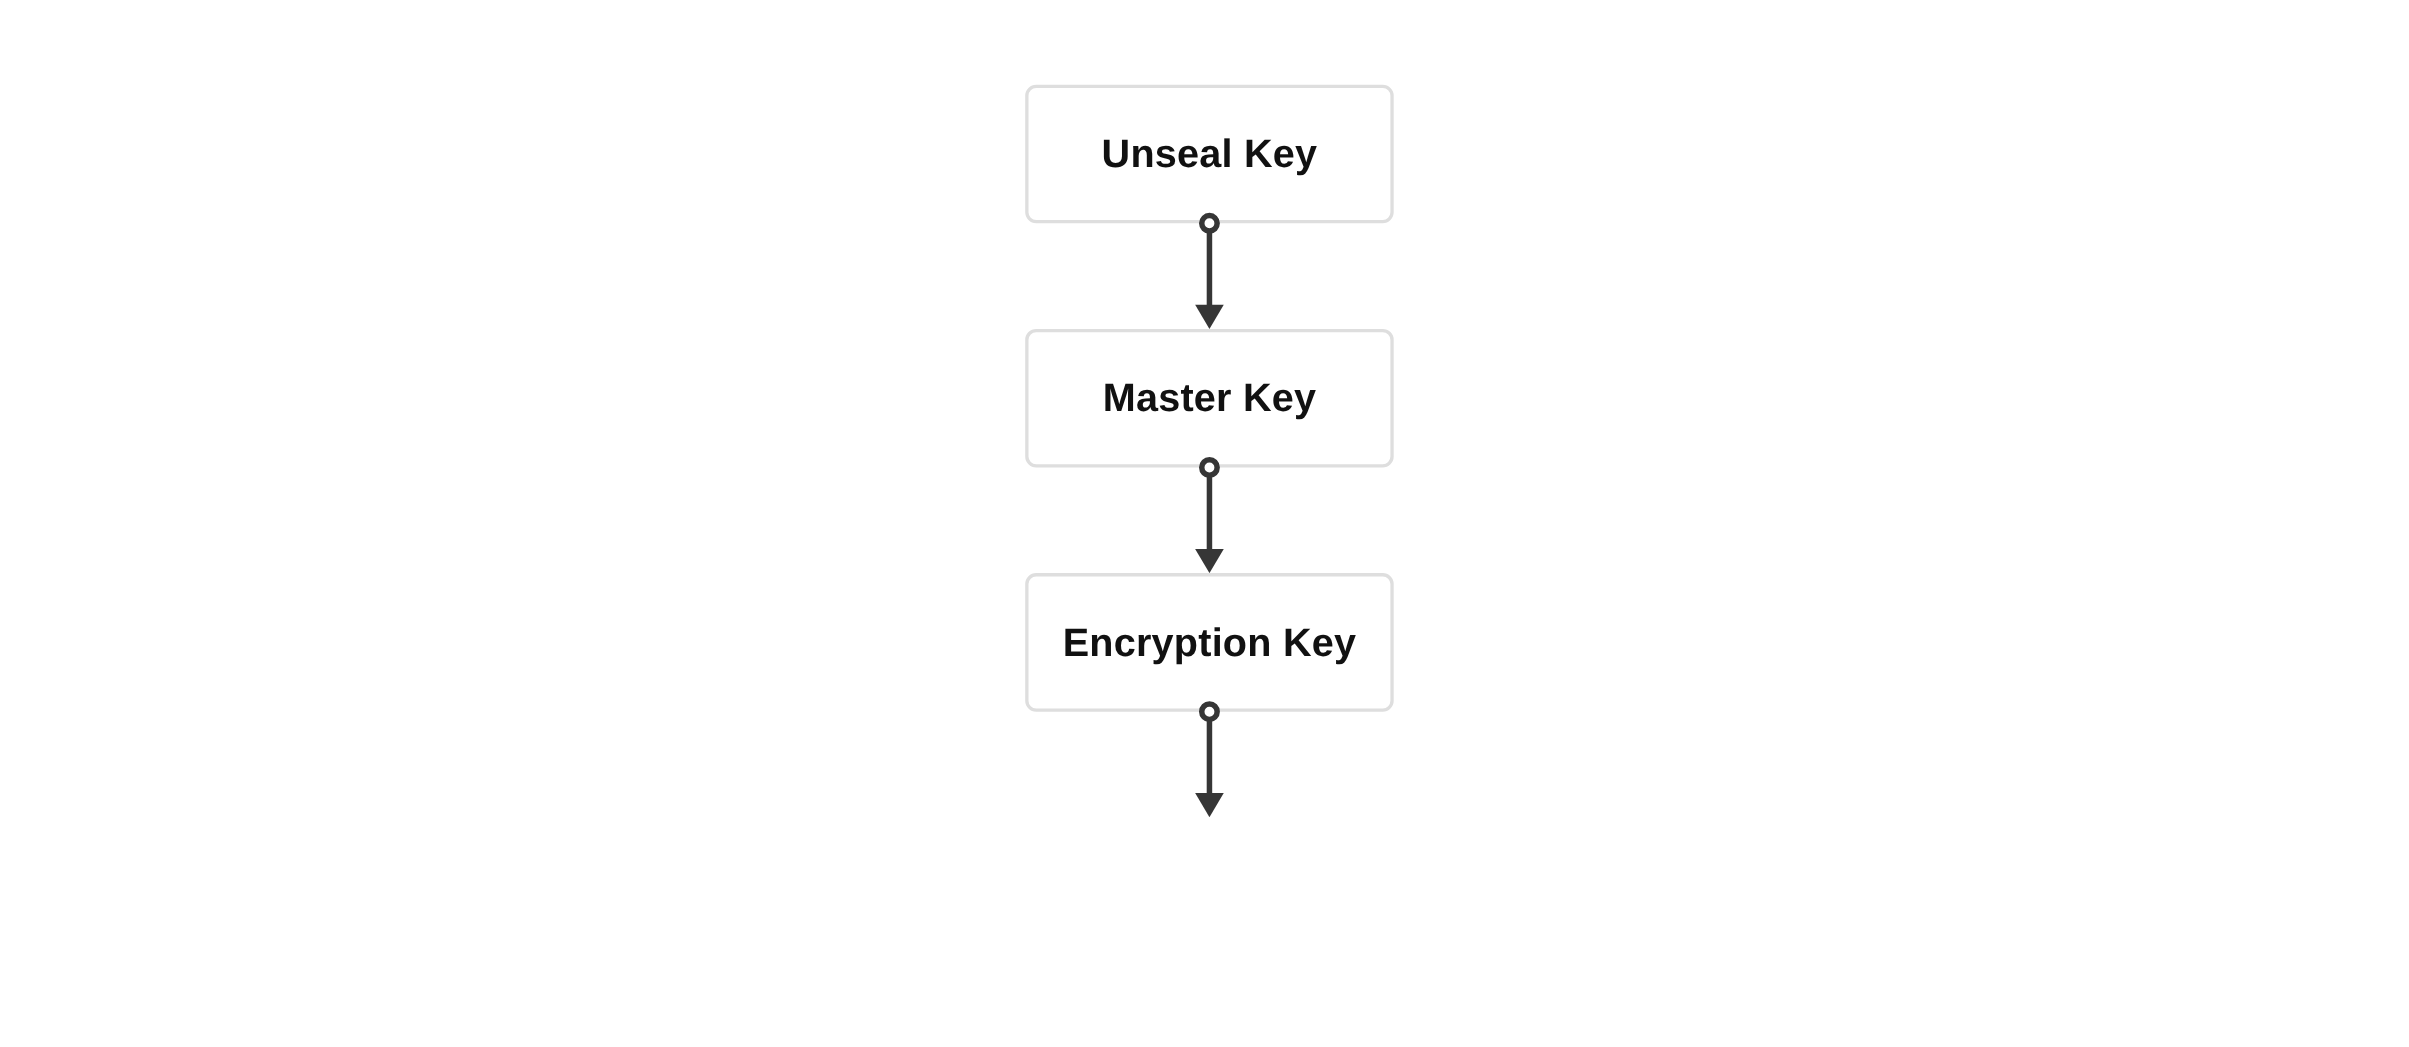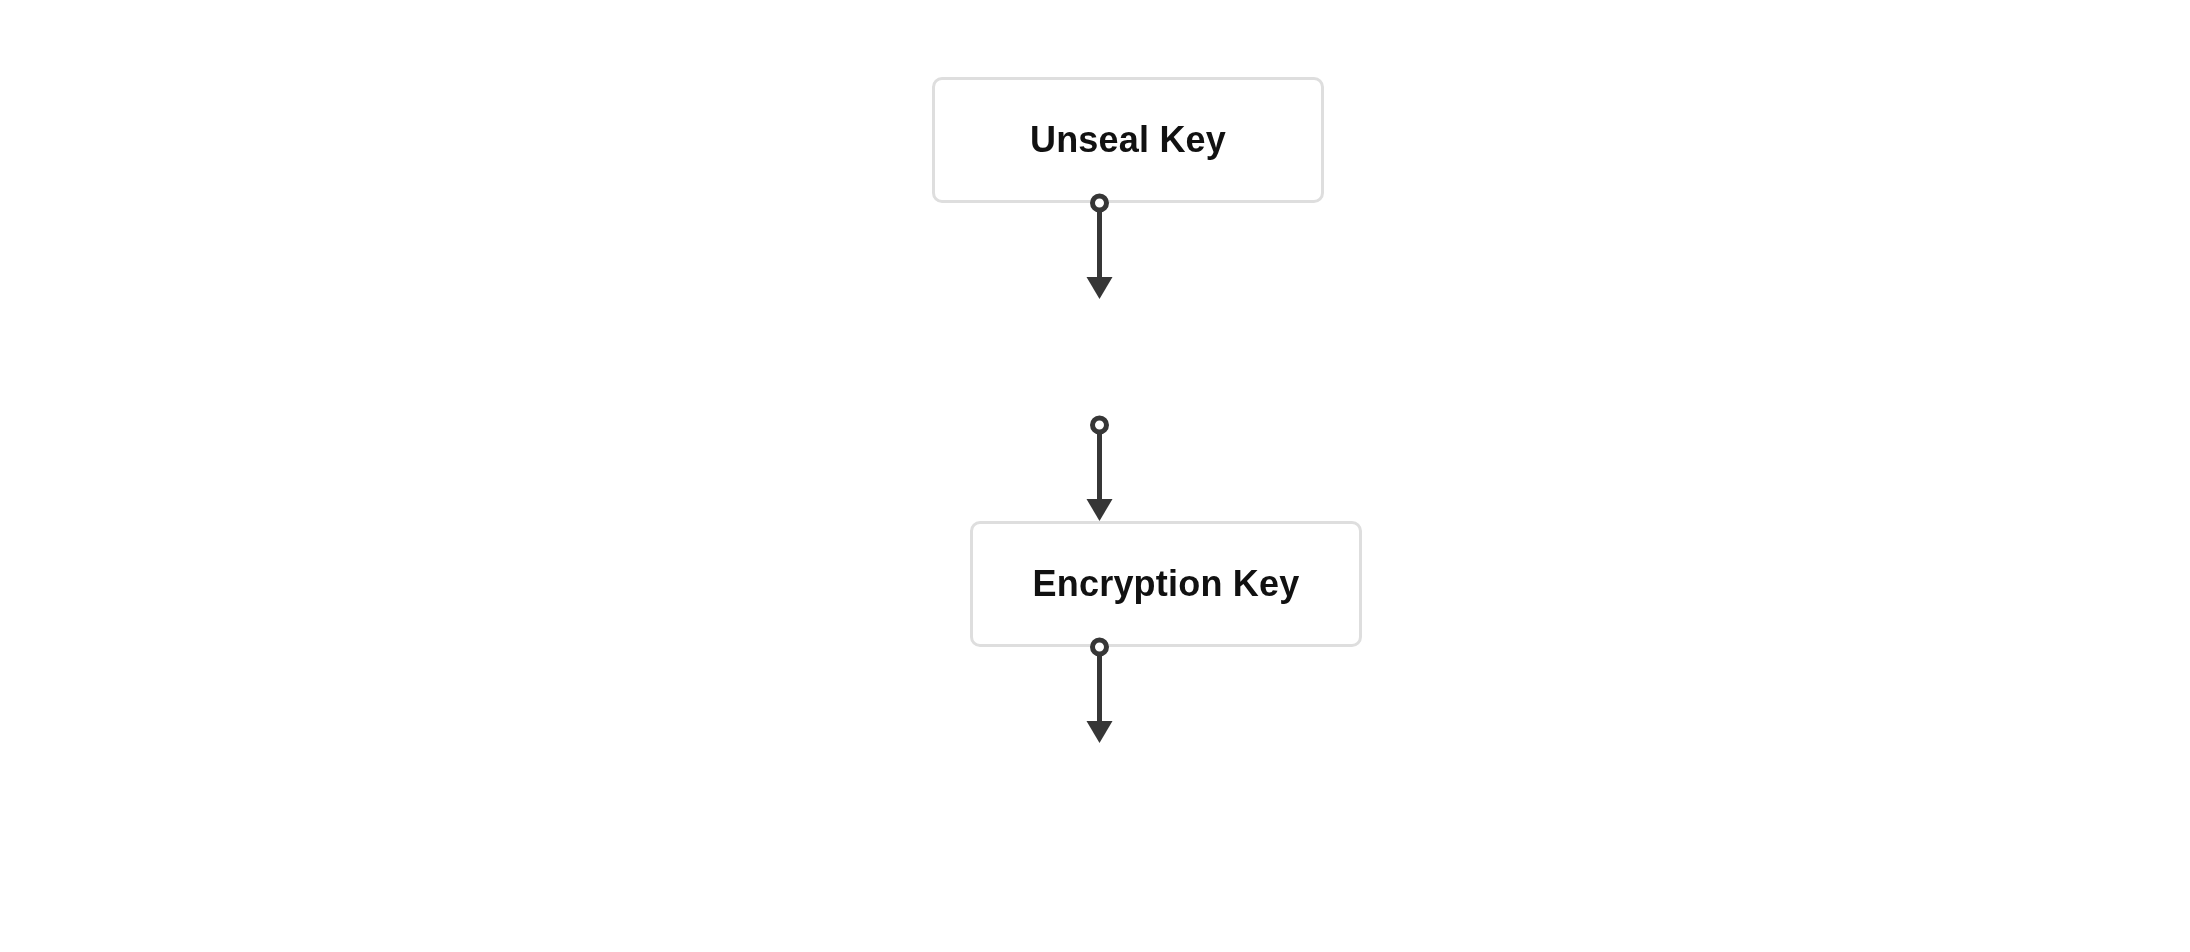--- a/index.html
+++ b/index.html
@@ -17,21 +17,21 @@
   .canvas {
     position: relative;
     width: 2190px;
     height: 952px;
     background: var(--canvas-background);
     overflow: hidden;
   }
   .node {
     position: absolute;
     left: 932px;
-    width: 392px;
+    width: 335px;
     height: 126px;
     background: var(--node-background);
     border: 3px solid var(--node-border);
     border-radius: 10px;
     display: flex;
     align-items: center;
     justify-content: center;
   }
   .node-label {
     font-size: 36px;
@@ -43,41 +43,44 @@
   .connector {
     position: absolute;
     left: 1079px;
     width: 41px;
     height: 107px;
     color: var(--connector);
     display: block;
   }
   .node-unseal      { top: 77px;  }
   .node-master      { top: 299px; }
-  .node-encryption  { top: 521px; margin-left: 38px; }
+  .node-encryption  { top: 521px; }
   .node-data        { top: 743px; }
   .edge-1 { top: 192px; }
   .edge-2 { top: 414px; }
   .edge-3 { top: 636px; }
 </style>
 </head>
 <body>
 
 <div class="canvas">
 
   <div class="node node-unseal">
     <span class="node-label">Unseal Key</span>
   </div>
 
   <svg class="connector edge-1" viewBox="0 0 41 107" aria-hidden="true">
     <line x1="20.5" y1="18" x2="20.5" y2="87" stroke="currentColor" stroke-width="5"></line>
     <polygon points="7.5,85 33.5,85 20.5,107" fill="currentColor"></polygon>
     <circle cx="20.5" cy="11" r="7" stroke="currentColor" stroke-width="5" style="fill: var(--node-background);"></circle>
   </svg>
 
+  <div class="node node-master">
+    <span class="node-label">Master Key</span>
+  </div>
 
   <svg class="connector edge-2" viewBox="0 0 41 107" aria-hidden="true">
     <line x1="20.5" y1="18" x2="20.5" y2="87" stroke="currentColor" stroke-width="5"></line>
     <polygon points="7.5,85 33.5,85 20.5,107" fill="currentColor"></polygon>
     <circle cx="20.5" cy="11" r="7" stroke="currentColor" stroke-width="5" style="fill: var(--node-background);"></circle>
   </svg>
 
   <div class="node node-encryption">
     <span class="node-label">Encryption Key</span>
   </div>

